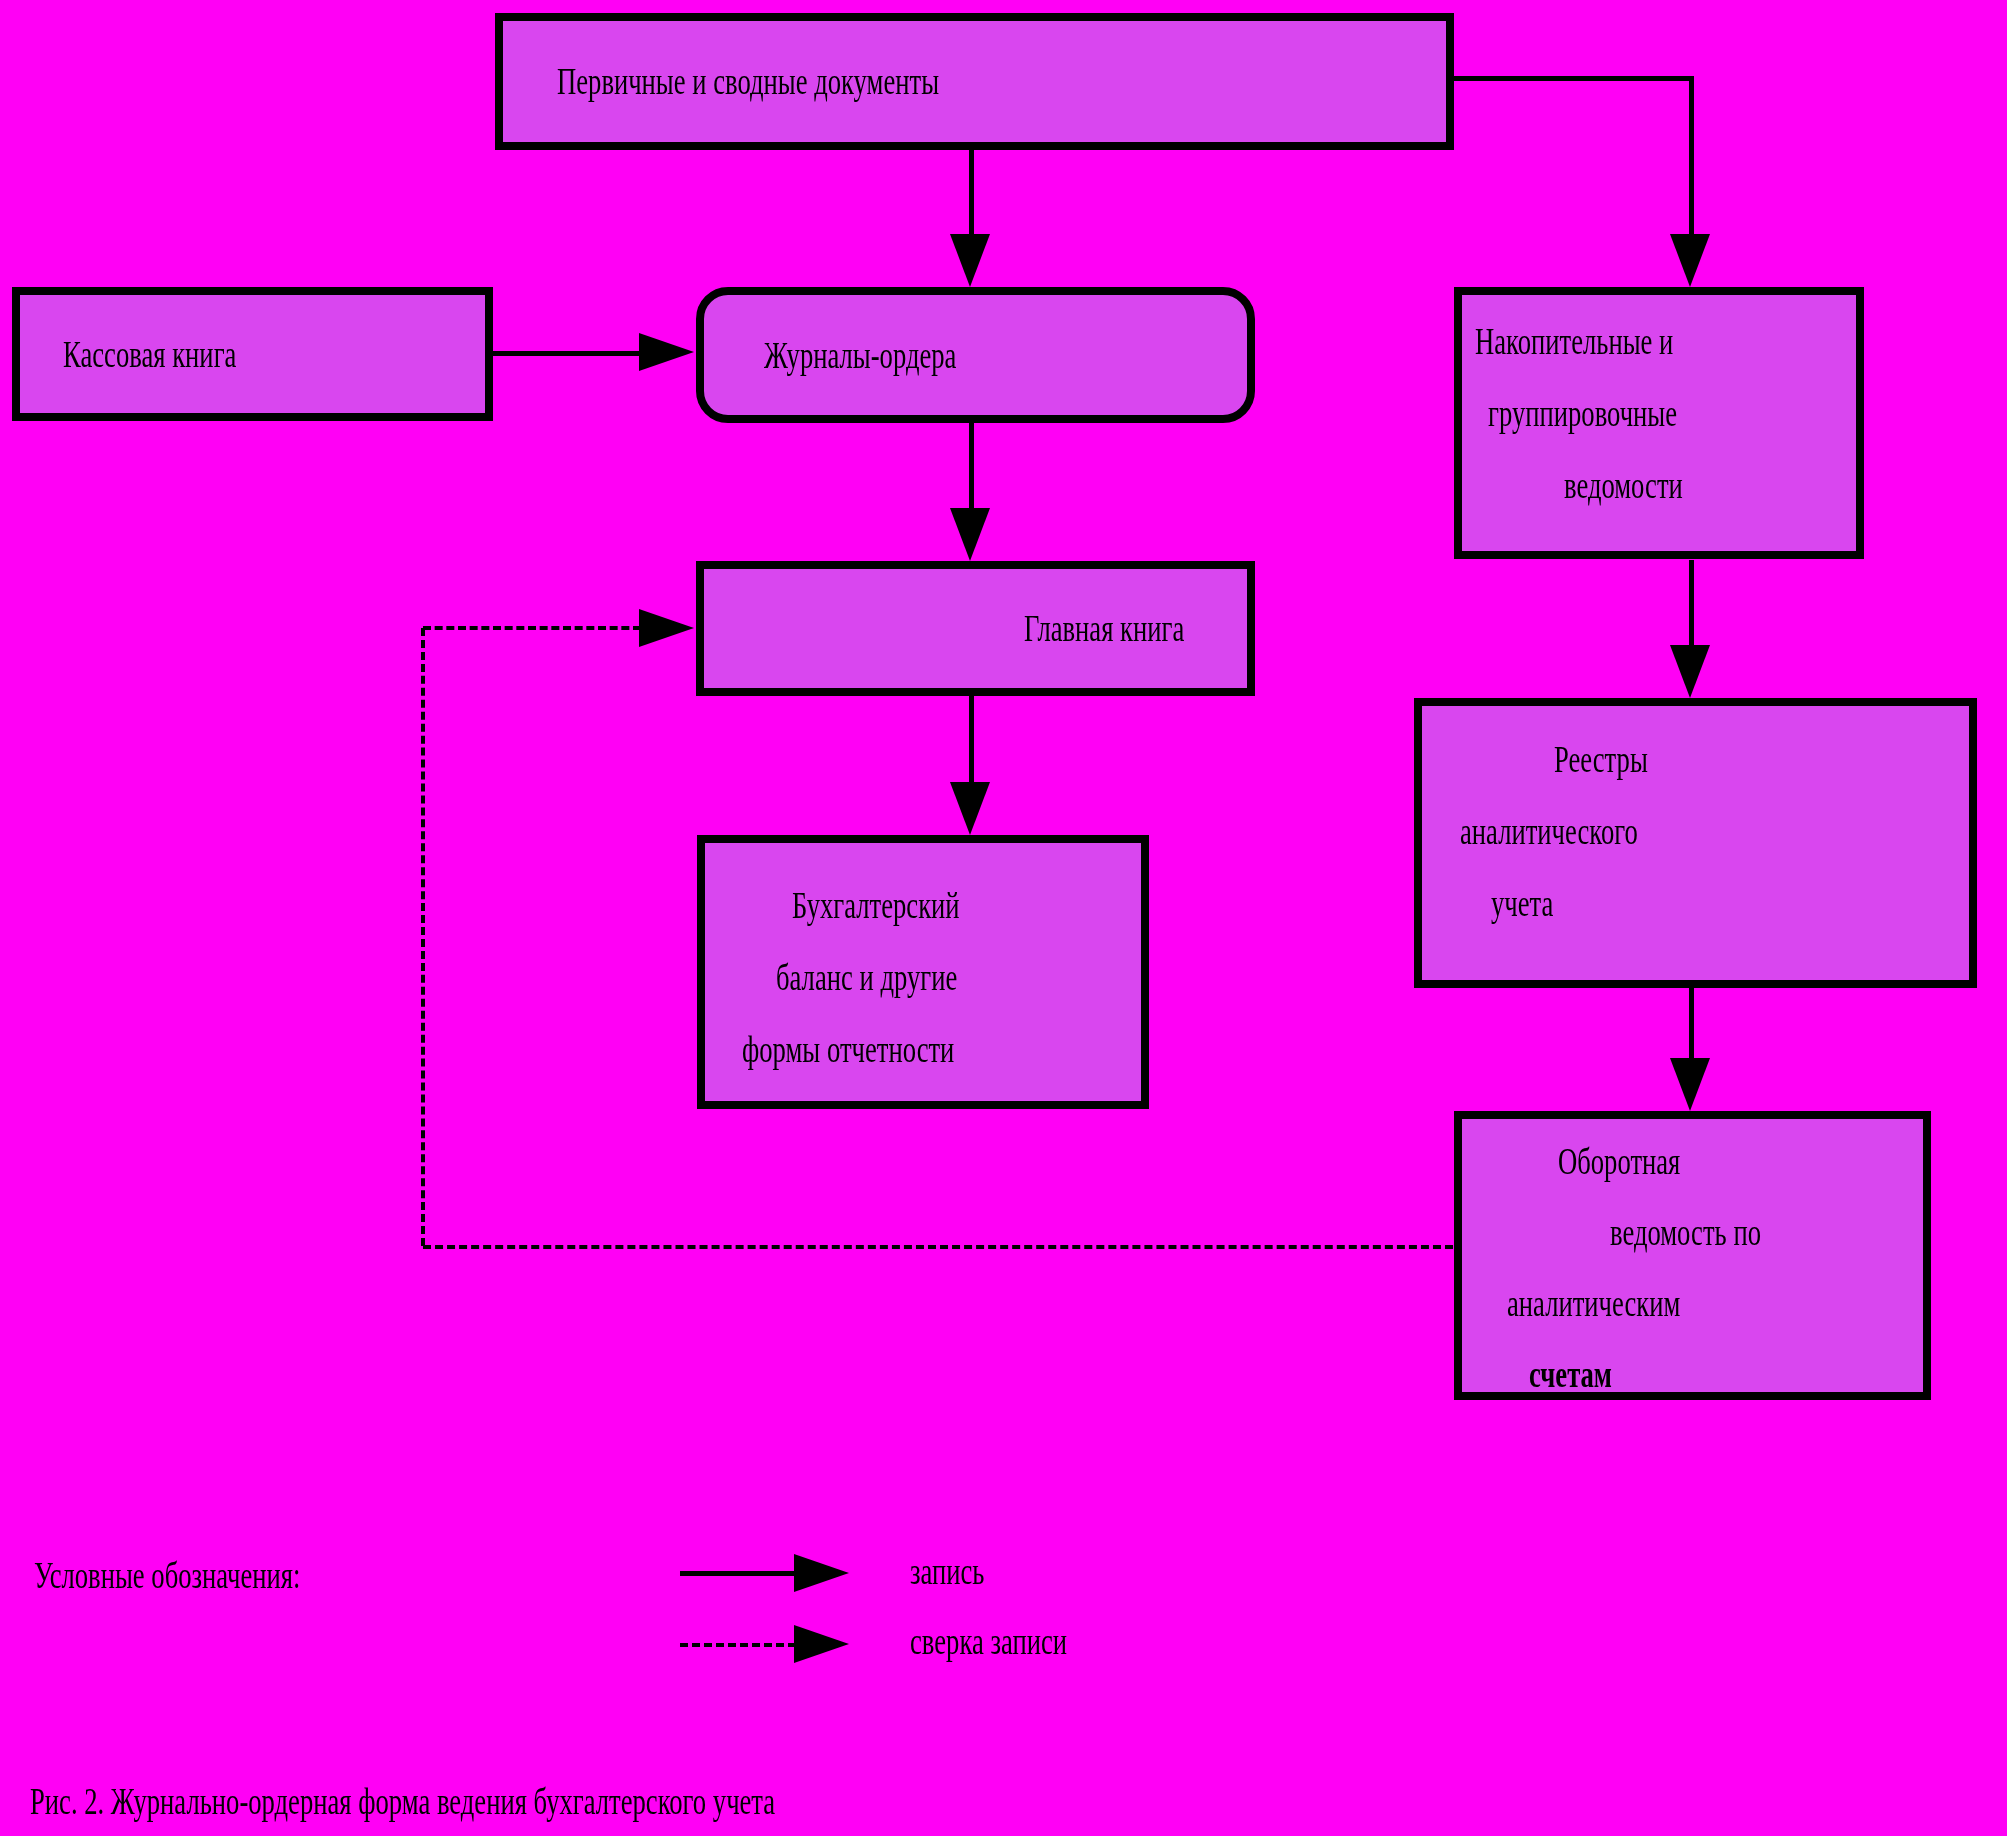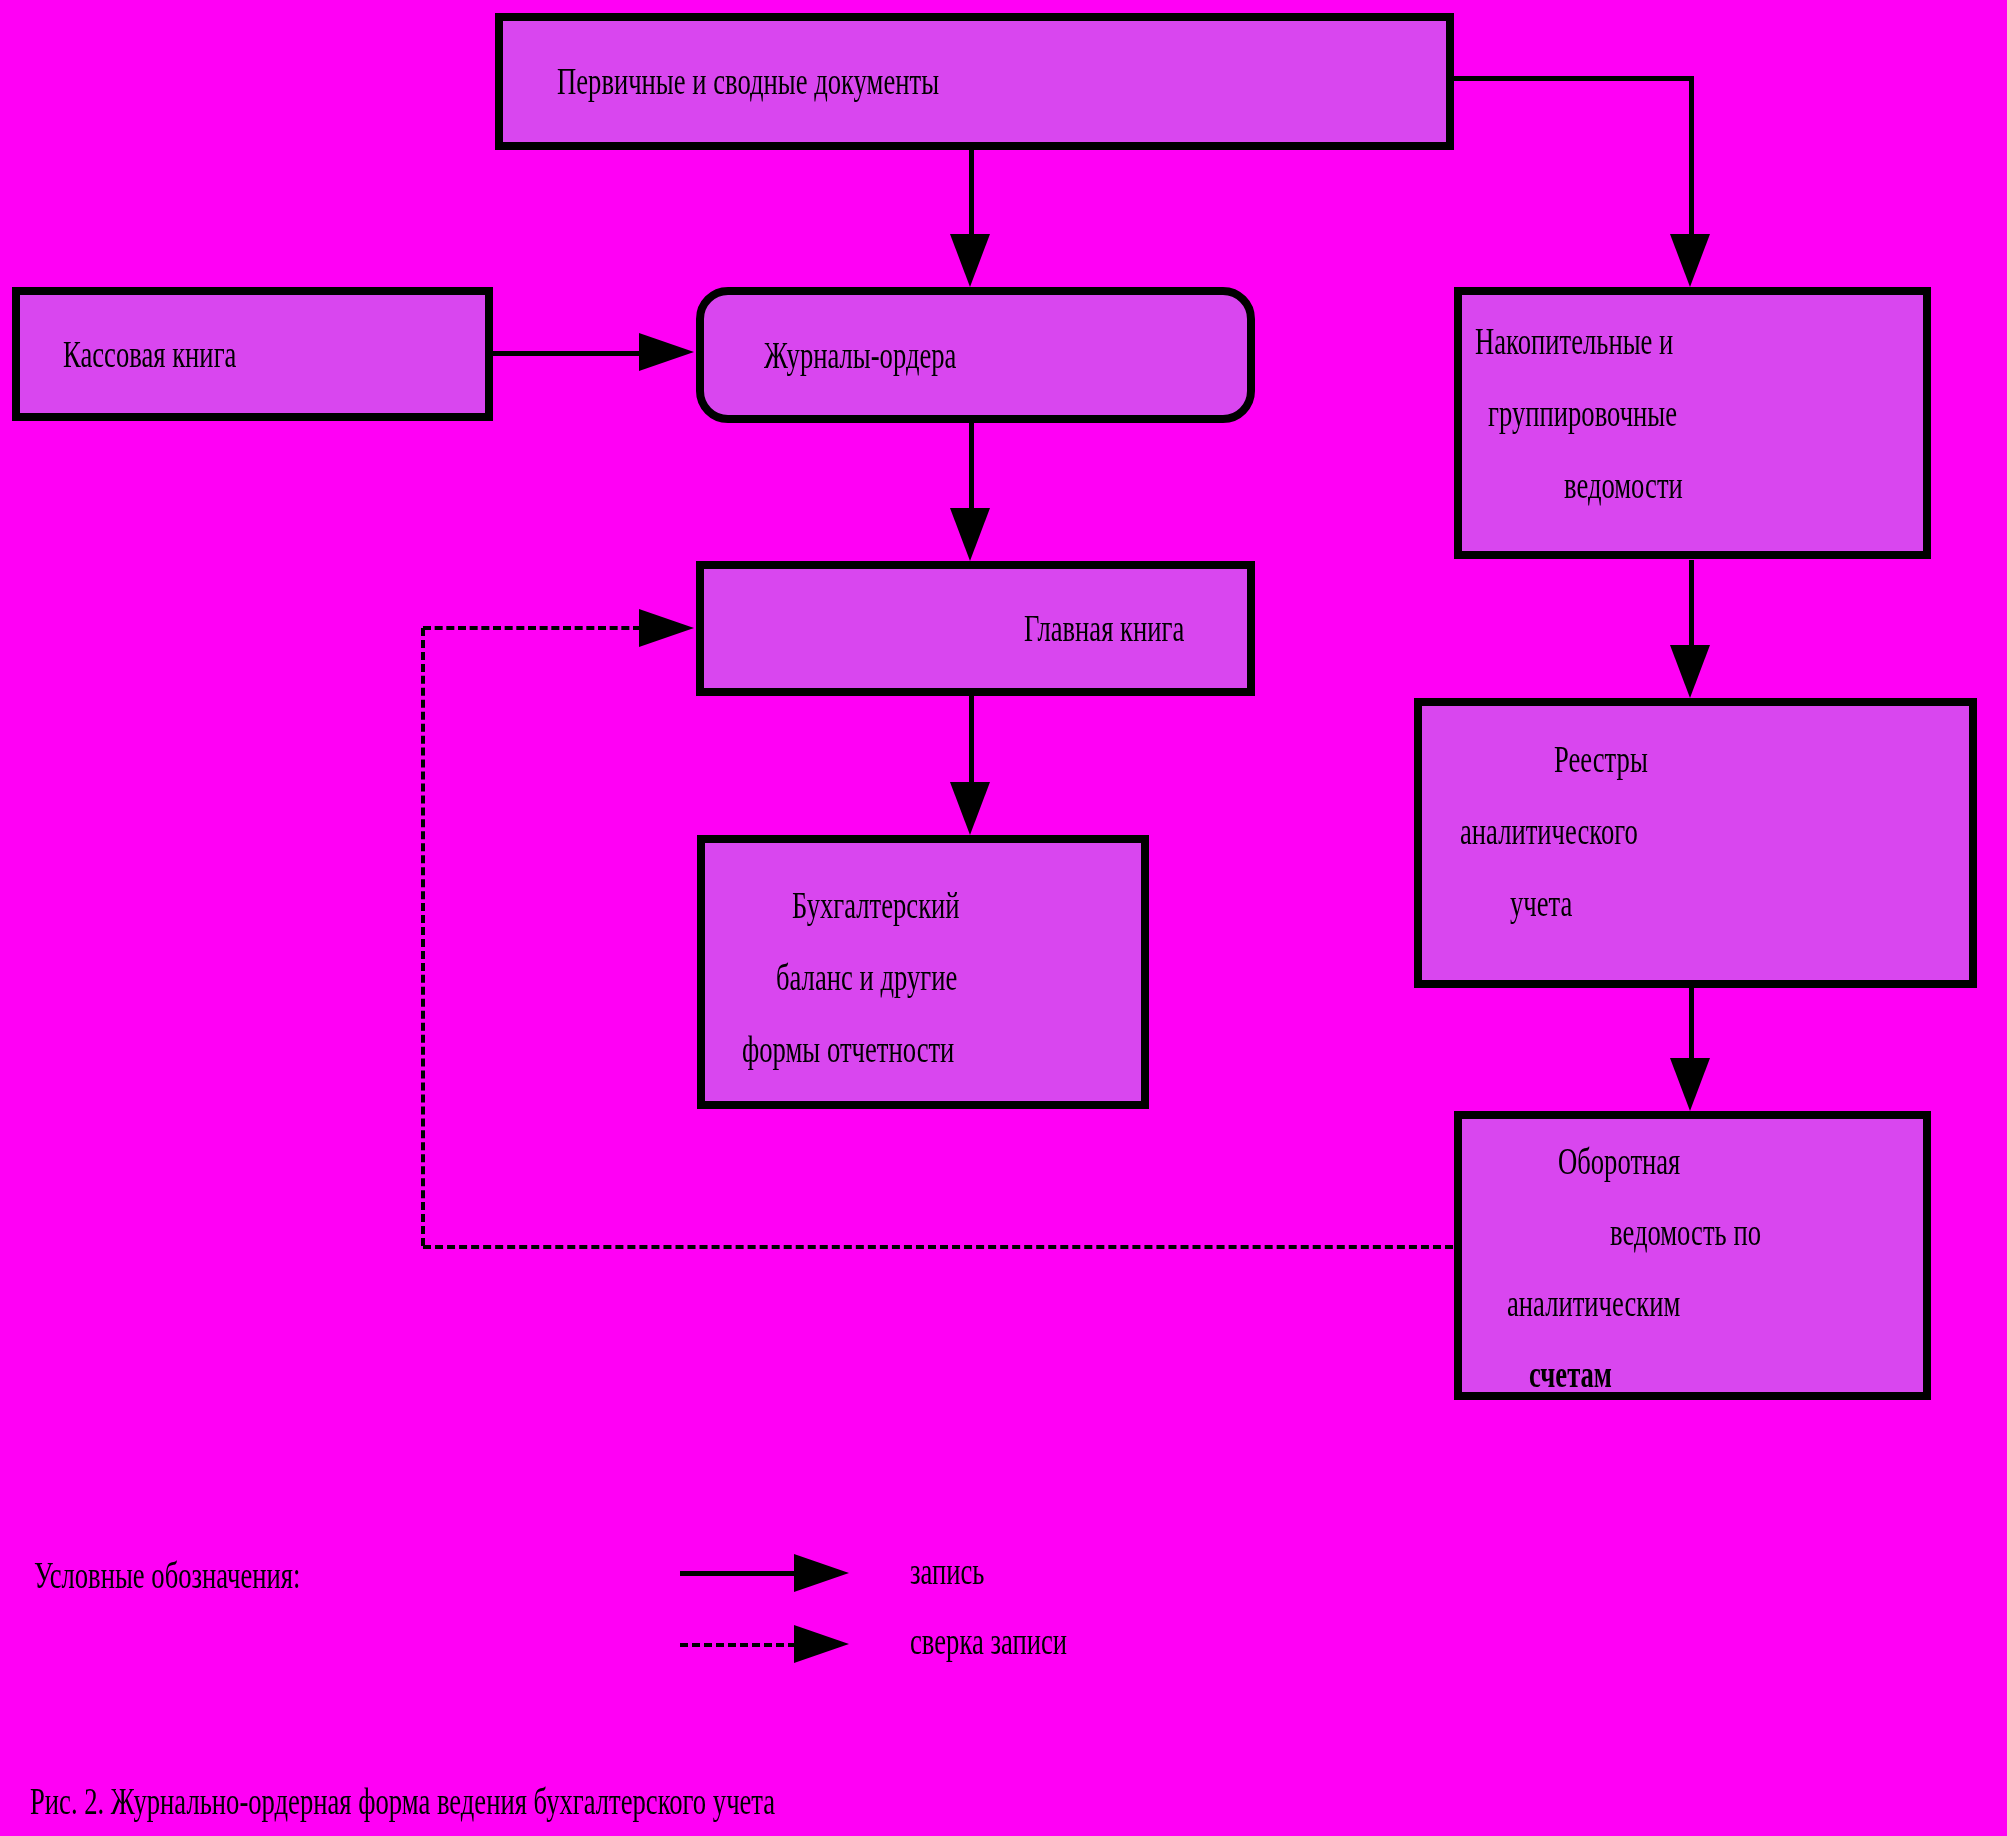--- a/index.html
+++ b/index.html
@@ -28,21 +28,21 @@
   .box.balance .line:nth-child(3){padding-left:37px;}
 
   .box.cumulative{padding-top:10.8px;}
   .box.cumulative .line:nth-child(1){padding-left:12.7px;}
   .box.cumulative .line:nth-child(2){padding-left:25.5px;}
   .box.cumulative .line:nth-child(3){padding-left:102px;}
 
   .box.registers{padding-top:17.6px;}
   .box.registers .line:nth-child(1){padding-left:132px;}
   .box.registers .line:nth-child(2){padding-left:38px;}
-  .box.registers .line:nth-child(3){padding-left:88px;text-decoration:underline;}
+  .box.registers .line:nth-child(3){padding-left:69px;text-decoration:underline;}
 
   .box.turnover{padding-top:6.9px;}
   .box.turnover .line{line-height:71px;height:71px;}
   .box.turnover .line:nth-child(1){padding-left:96px;}
   .box.turnover .line:nth-child(2){padding-left:104px;margin-left:44px;}
   .box.turnover .line:nth-child(3){padding-left:45px;}
   .box.turnover .line:nth-child(4){padding-left:67px;font-weight:bold;}
 
   .freetext{position:absolute;white-space:nowrap;}
 </style>
@@ -66,21 +66,21 @@
   <div class="box single" style="left:696px;top:561px;width:559px;height:135px;padding-left:92px;justify-content:flex-end;">
     <span class="txt">Главная книга</span>
   </div>
 
   <div class="box balance" style="left:697px;top:835px;width:452px;height:274px;">
     <div class="line"><span class="txt">Бухгалтерский</span></div>
     <div class="line"><span class="txt">баланс и другие</span></div>
     <div class="line"><span class="txt">формы отчетности</span></div>
   </div>
 
-  <div class="box cumulative" style="left:1454px;top:287px;width:477px;height:272px;">
+  <div class="box cumulative" style="left:1454px;top:287px;width:410px;height:272px;">
     <div class="line"><span class="txt">Накопительные и</span></div>
     <div class="line"><span class="txt">группировочные</span></div>
     <div class="line"><span class="txt">ведомости</span></div>
   </div>
 
   <div class="box registers" style="left:1414px;top:698px;width:563px;height:290px;">
     <div class="line"><span class="txt">Реестры</span></div>
     <div class="line"><span class="txt">аналитического</span></div>
     <div class="line"><span class="txt">учета</span></div>
   </div>

